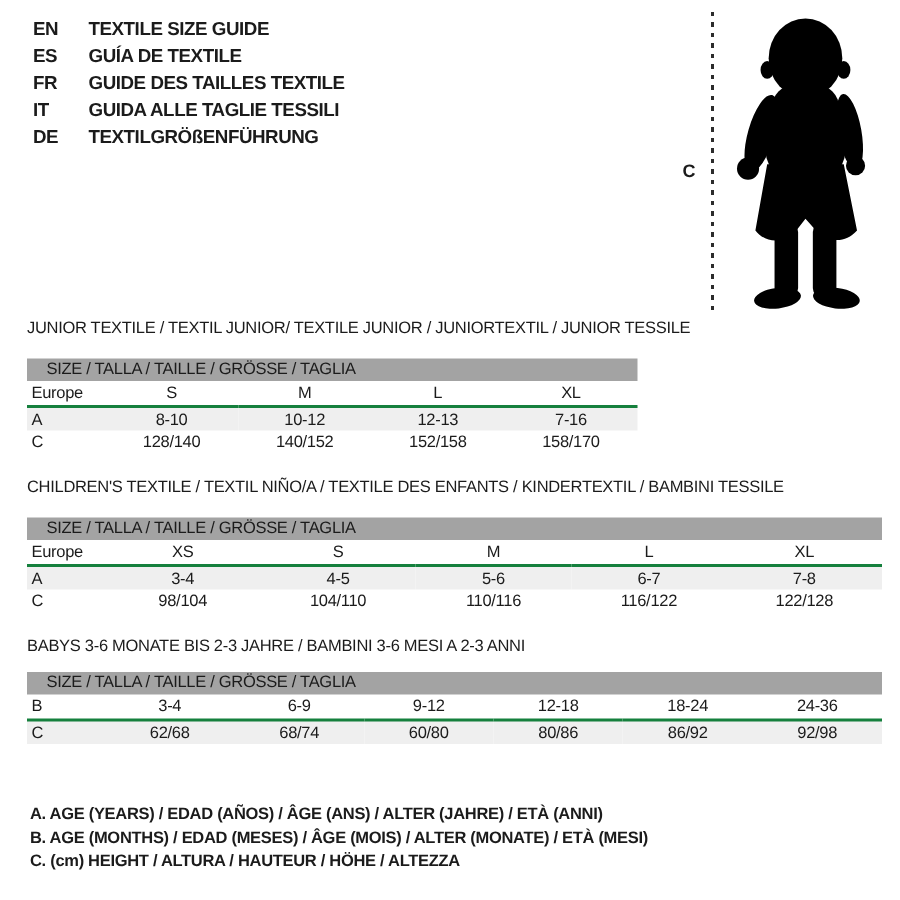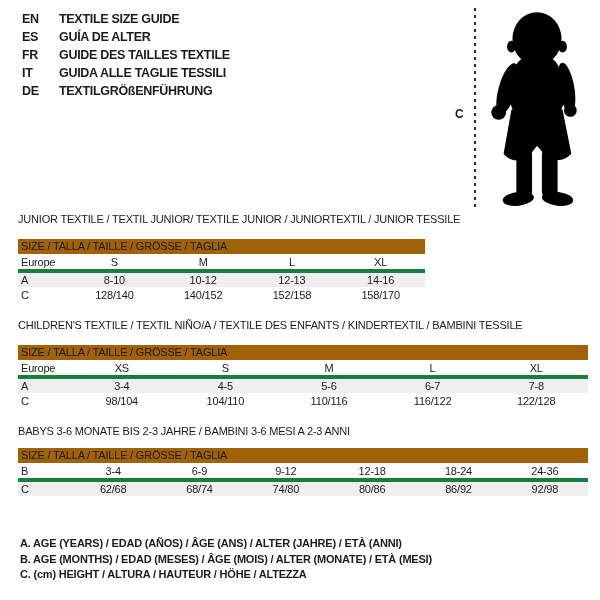--- a/index.html
+++ b/index.html
@@ -25,46 +25,46 @@
   .figure-label { position:absolute; left:455px; top:107px; font-weight:bold; font-size:12px; }
   .baby-svg { position:absolute; left:482px; top:7px; width:108px; height:202px; }
 
   
   .size-block { position:absolute; left:18px; }
   #table-junior   { top:212px; width:407px; }
   #table-children { top:318px; width:570px; }
   #table-babies   { top:424px; width:570px; }
   .block-title { font-weight:normal; font-size:11px; line-height:14px; letter-spacing:-0.2px; white-space:nowrap; }
   .size-bar {
-    margin-top:13px; background:#a16207;
-    font-size:11px; line-height:15px; height:15px; padding-left:3px;
+    margin-top:13px; background:#a3a3a3;
+    font-size:11px; line-height:15px; height:15px; padding-left:13px;
     letter-spacing:-0.2px;
   }
   #table-babies .size-bar { margin-top:10px; }
   table { border-collapse:collapse; width:100%; table-layout:fixed; font-size:11px; }
   td { height:16px; text-align:center; padding:0; letter-spacing:-0.2px; }
   td.row-label { width:52px; text-align:left; padding-left:3px; }
-  tr:first-child td { border-bottom:4px solid #15803d; height:17px; }
+  tr:first-child td { border-bottom:2px solid #15803d; height:17px; }
   tr:nth-child(2) td { background:#efefef; }
 
   
   .legend { position:absolute; left:20px; top:536px; }
   .legend-line { font-weight:bold; font-size:11px; line-height:15.5px; letter-spacing:-0.2px; }
 </style>
 </head>
 <body>
 
 <div class="lang-list">
   <div class="lang-row">
     <span class="lang-code">EN</span>
     <span class="lang-label">TEXTILE SIZE GUIDE</span>
   </div>
   <div class="lang-row">
     <span class="lang-code">ES</span>
-    <span class="lang-label">GUÍA DE ALTER</span>
+    <span class="lang-label">GUÍA DE TEXTILE</span>
   </div>
   <div class="lang-row">
     <span class="lang-code">FR</span>
     <span class="lang-label">GUIDE DES TAILLES TEXTILE</span>
   </div>
   <div class="lang-row">
     <span class="lang-code">IT</span>
     <span class="lang-label">GUIDA ALLE TAGLIE TESSILI</span>
   </div>
   <div class="lang-row">
@@ -104,21 +104,21 @@
           <td>S</td>
           <td>M</td>
           <td>L</td>
           <td>XL</td>
         </tr>
         <tr>
           <td class="row-label">A</td>
           <td>8-10</td>
           <td>10-12</td>
           <td>12-13</td>
-          <td>14-16</td>
+          <td>7-16</td>
         </tr>
         <tr>
           <td class="row-label">C</td>
           <td>128/140</td>
           <td>140/152</td>
           <td>152/158</td>
           <td>158/170</td>
         </tr>
       </tbody>
     </table>
@@ -168,21 +168,21 @@
           <td>6-9</td>
           <td>9-12</td>
           <td>12-18</td>
           <td>18-24</td>
           <td>24-36</td>
         </tr>
         <tr>
           <td class="row-label">C</td>
           <td>62/68</td>
           <td>68/74</td>
-          <td>74/80</td>
+          <td>60/80</td>
           <td>80/86</td>
           <td>86/92</td>
           <td>92/98</td>
         </tr>
       </tbody>
     </table>
 </div>
 
 <div class="legend">
   <div class="legend-line">A. AGE (YEARS) / EDAD (AÑOS) / ÂGE (ANS) / ALTER (JAHRE) / ETÀ (ANNI)</div>

